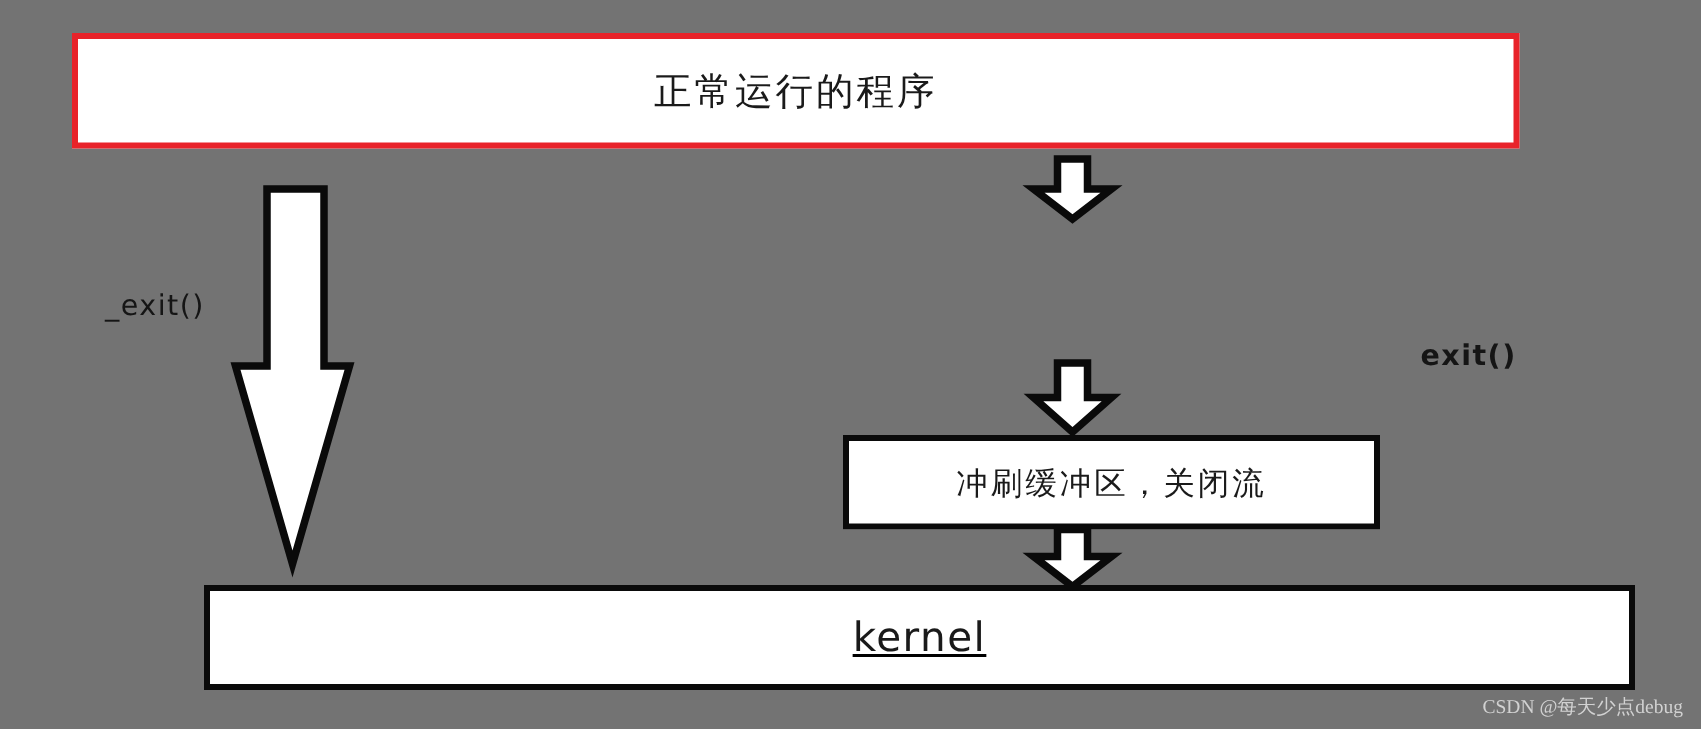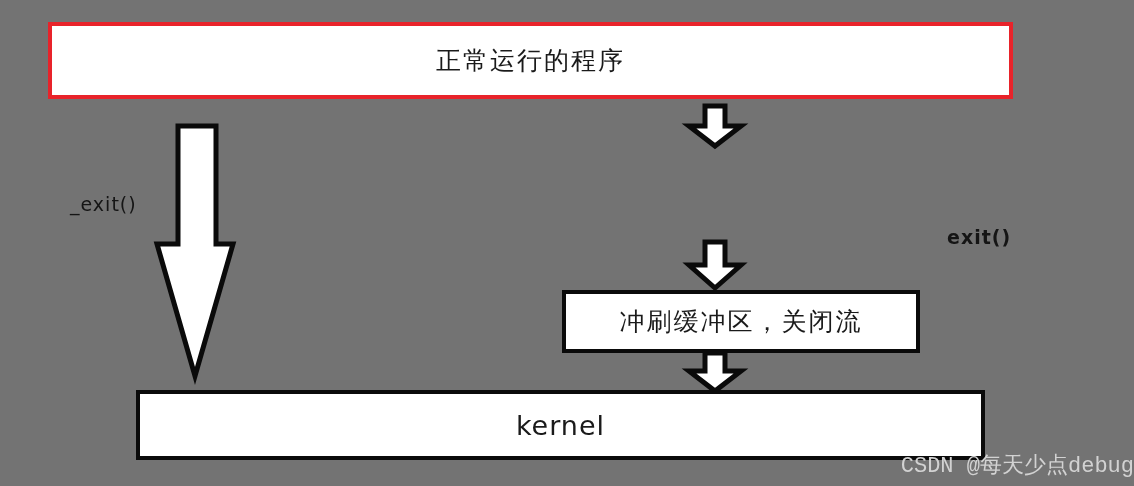--- a/index.html
+++ b/index.html
@@ -59,28 +59,29 @@
     font-size: 25px;
   }
 
   #box-flush {
     left: 562px;
     top: 290px;
     width: 358px;
     height: 63px;
   }
   #box-flush .box-label {
-    font-size: 25px;
+    font-size: 21px;
   }
 
   #box-kernel {
     left: 136px;
     top: 390px;
-    width: 849px;
+    width: 954px;
     height: 70px;
+    text-decoration: underline;
   }
   #box-kernel .box-label {
     font-size: 27px;
     font-family: "DejaVu Sans", "Liberation Sans", sans-serif;
     letter-spacing: 1px;
   }
 
   
   .arrow {
     position: absolute;
@@ -135,24 +136,24 @@
   }
   #label-exit {
     left: 947px;
     top: 226px;
     font-weight: bold;
   }
 
   
   #watermark {
     position: absolute;
-    right: 0;
+    right: 12px;
     bottom: 6px;
-    font-family: Liberation Mono, monospace;
-    font-size: 22px;
+    font-family: Liberation Serif, serif;
+    font-size: 13px;
     color: #d2d2d2;
     white-space: nowrap;
     user-select: none;
   }
 </style>
 </head>
 <body>
 
 <div id="canvas">
 

